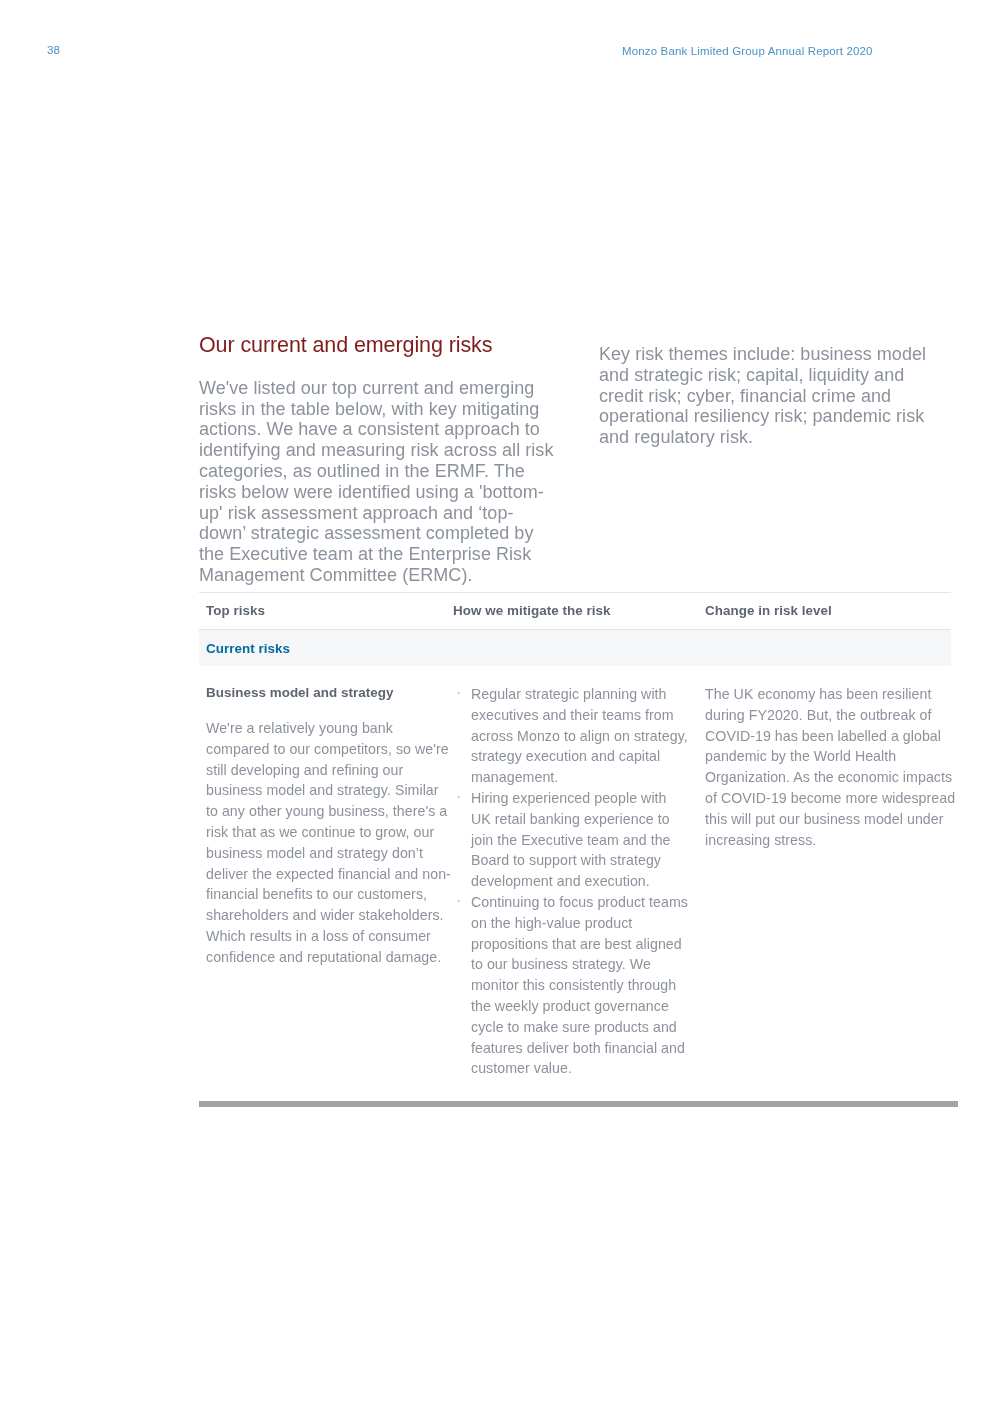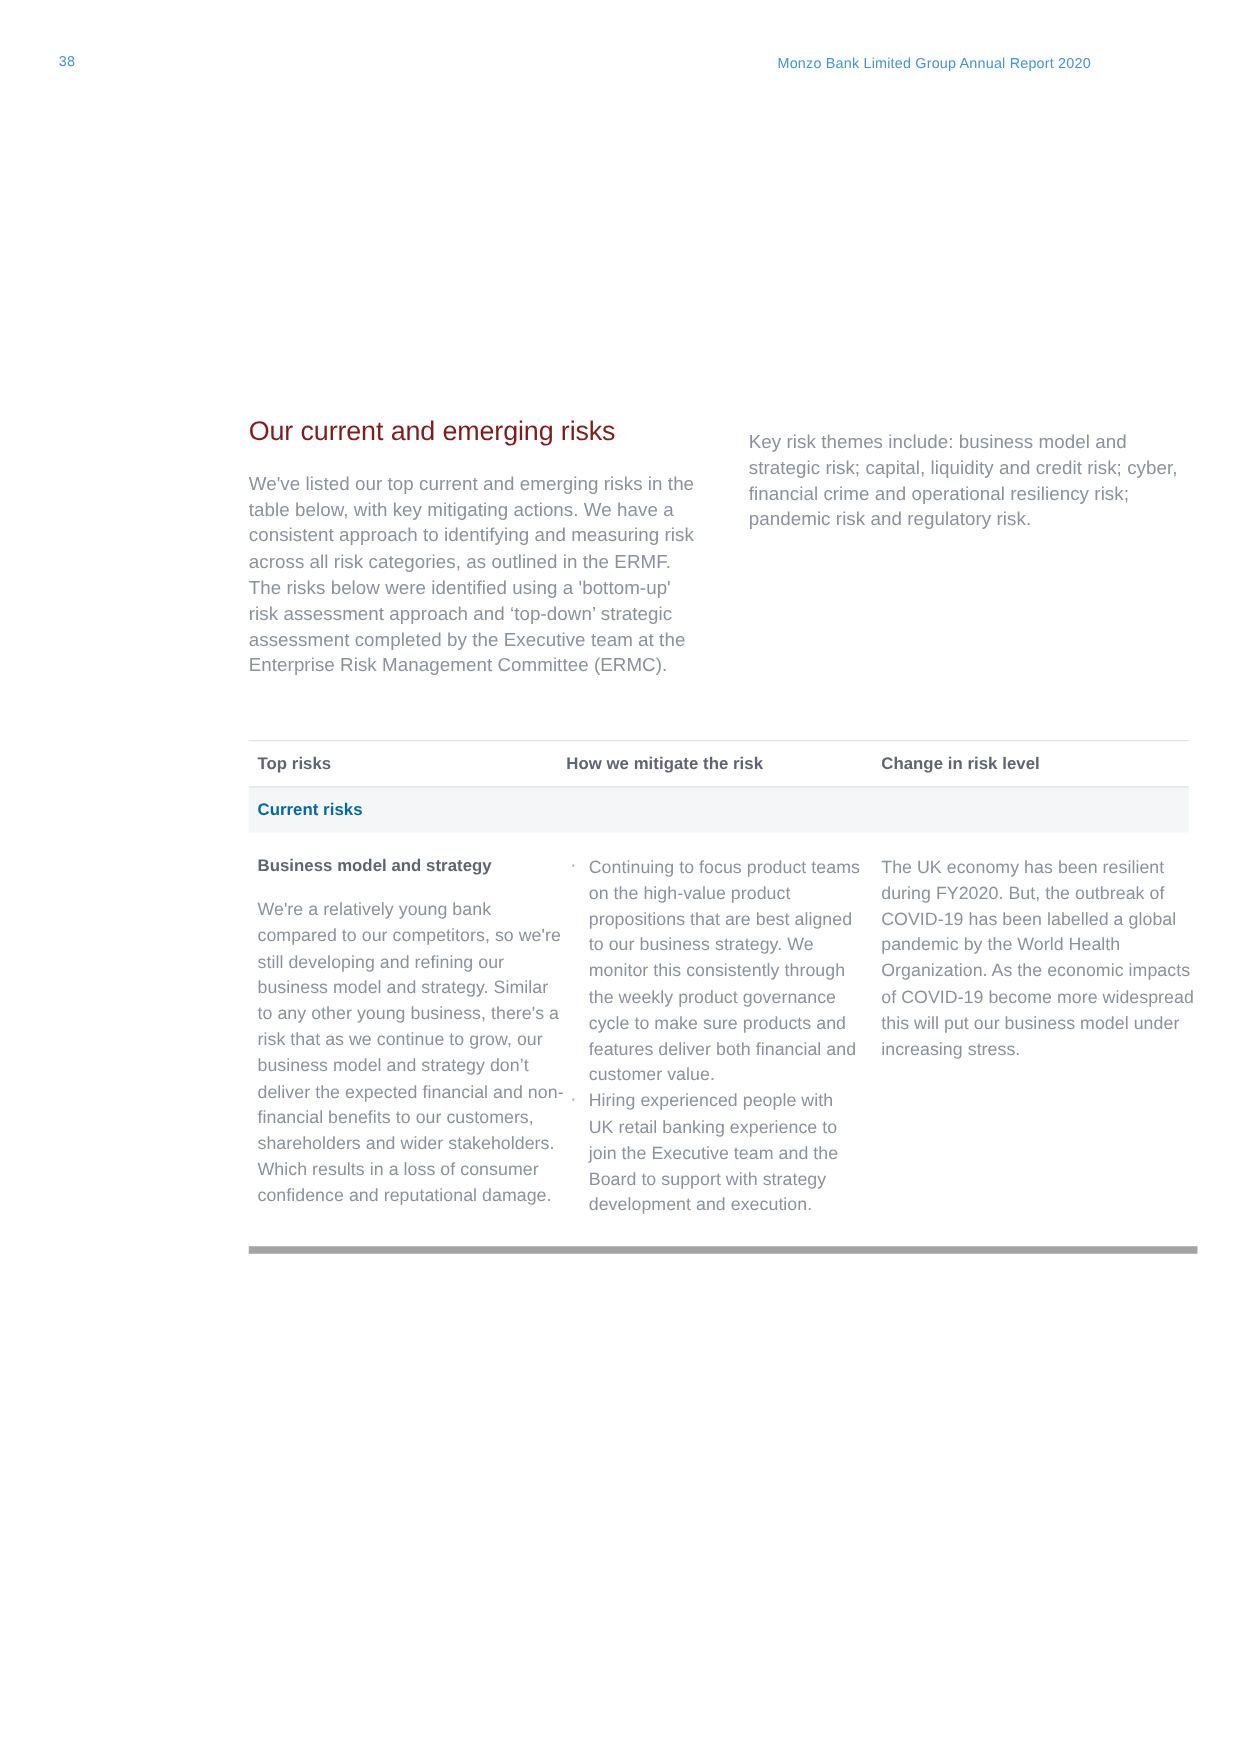--- a/index.html
+++ b/index.html
@@ -53,21 +53,21 @@
   }
   .section-title {
     font-size: 21.5px;
     color: #7f1d1d;
     letter-spacing: -0.1px;
     margin: 0 0 19px 0;
     font-weight: 400;
     line-height: 1.2;
   }
   .body-text {
-    font-size: 15px;
+    font-size: 18px;
     line-height: 20.8px;
     color: #8c929c;
     letter-spacing: 0.05px;
     margin: 0;
   }
 
   
   .risk-table {
     position: absolute;
     left: 199px;
@@ -177,22 +177,23 @@
     <span class="t-subhead-label">Current risks</span>
   </div>
 
   <div class="t-row t-body">
     <div class="t-col-1">
       <p class="risk-title">Business model and strategy</p>
       <p class="cell-text">We're a relatively young bank compared to our competitors, so we're still developing and refining our business model and strategy. Similar to any other young business, there's a risk that as we continue to grow, our business model and strategy don’t deliver the expected financial and non-financial benefits to our customers, shareholders and wider stakeholders. Which results in a loss of consumer confidence and reputational damage.</p>
     </div>
     <div class="t-col-2">
       <ul class="bullets">
+          <li>Regular strategic planning with executives and their teams from across Monzo to align on strategy, strategy execution and capital management.</li>
+          <li>Hiring experienced people with UK retail banking experience to join the Executive team and the Board to support with strategy development and execution.</li>
           <li>Continuing to focus product teams on the high-value product propositions that are best aligned to our business strategy. We monitor this consistently through the weekly product governance cycle to make sure products and features deliver both financial and customer value.</li>
-          <li>Hiring experienced people with UK retail banking experience to join the Executive team and the Board to support with strategy development and execution.</li>
         </ul>
     </div>
     <div class="t-col-3">
       <p class="cell-text">The UK economy has been resilient during FY2020. But, the outbreak of COVID-19 has been labelled a global pandemic by the World Health Organization. As the economic impacts of COVID-19 become more widespread this will put our business model under increasing stress.</p>
     </div>
   </div>
 
 </div>
 
 </body></html>

